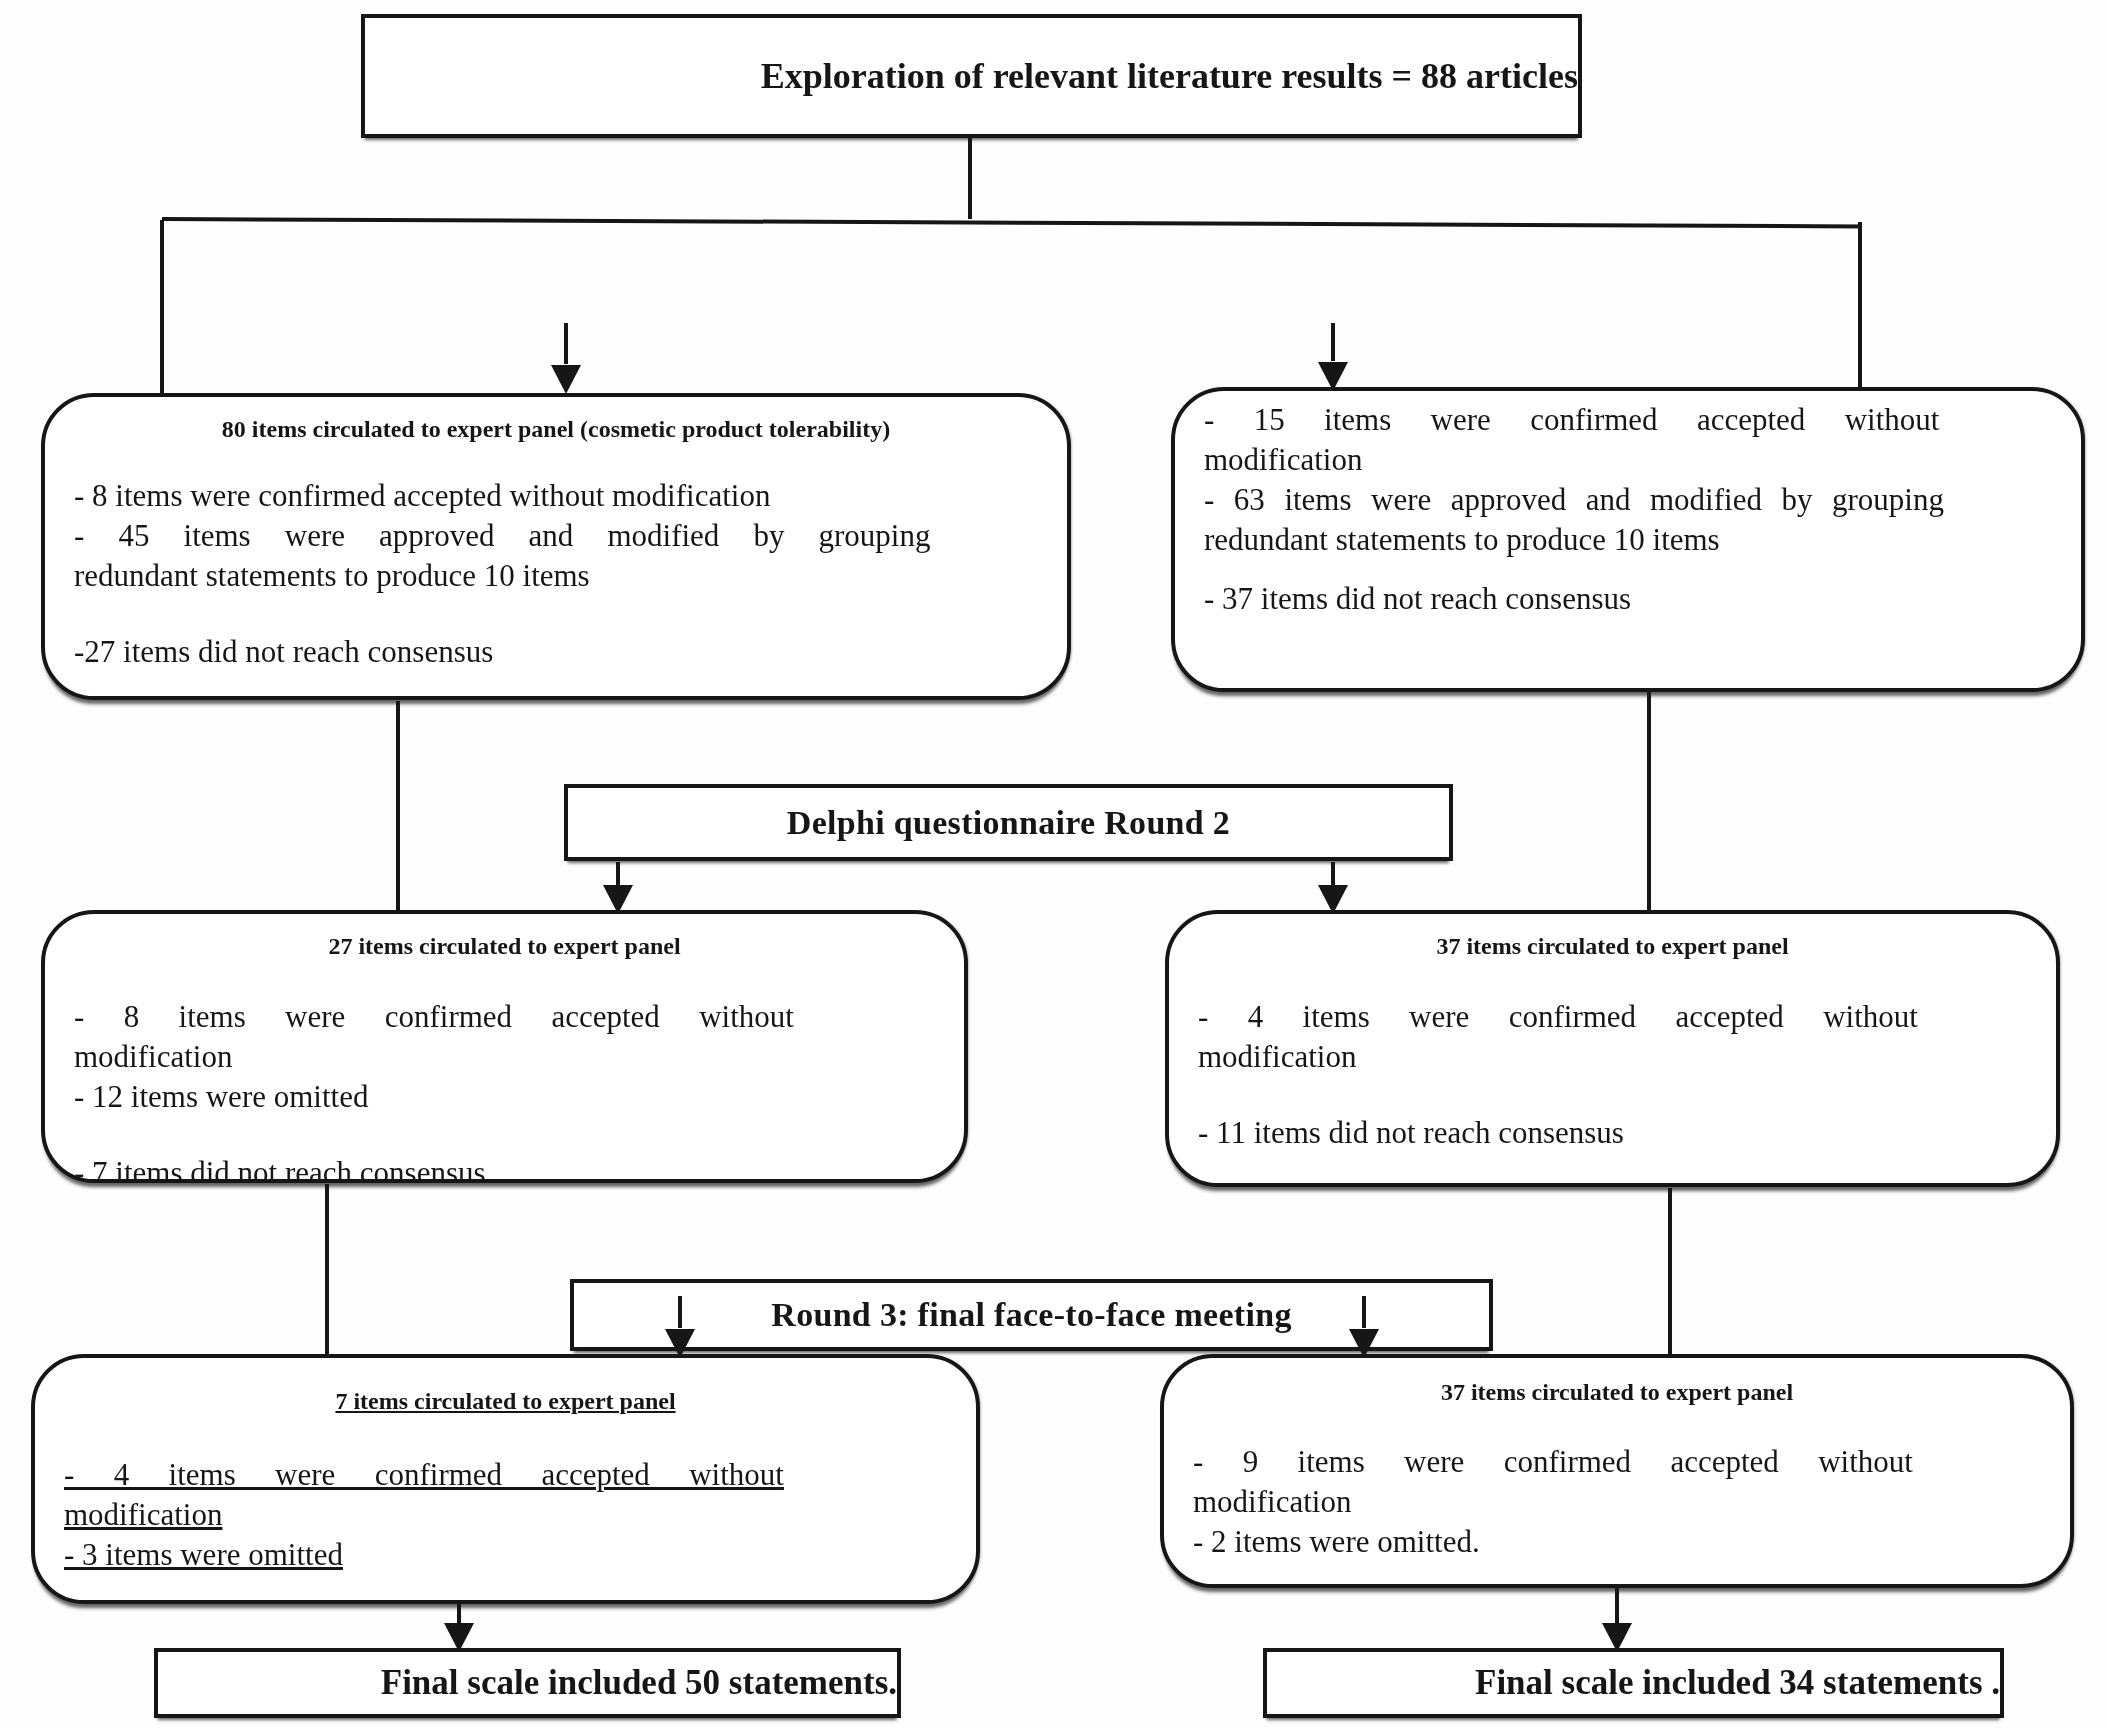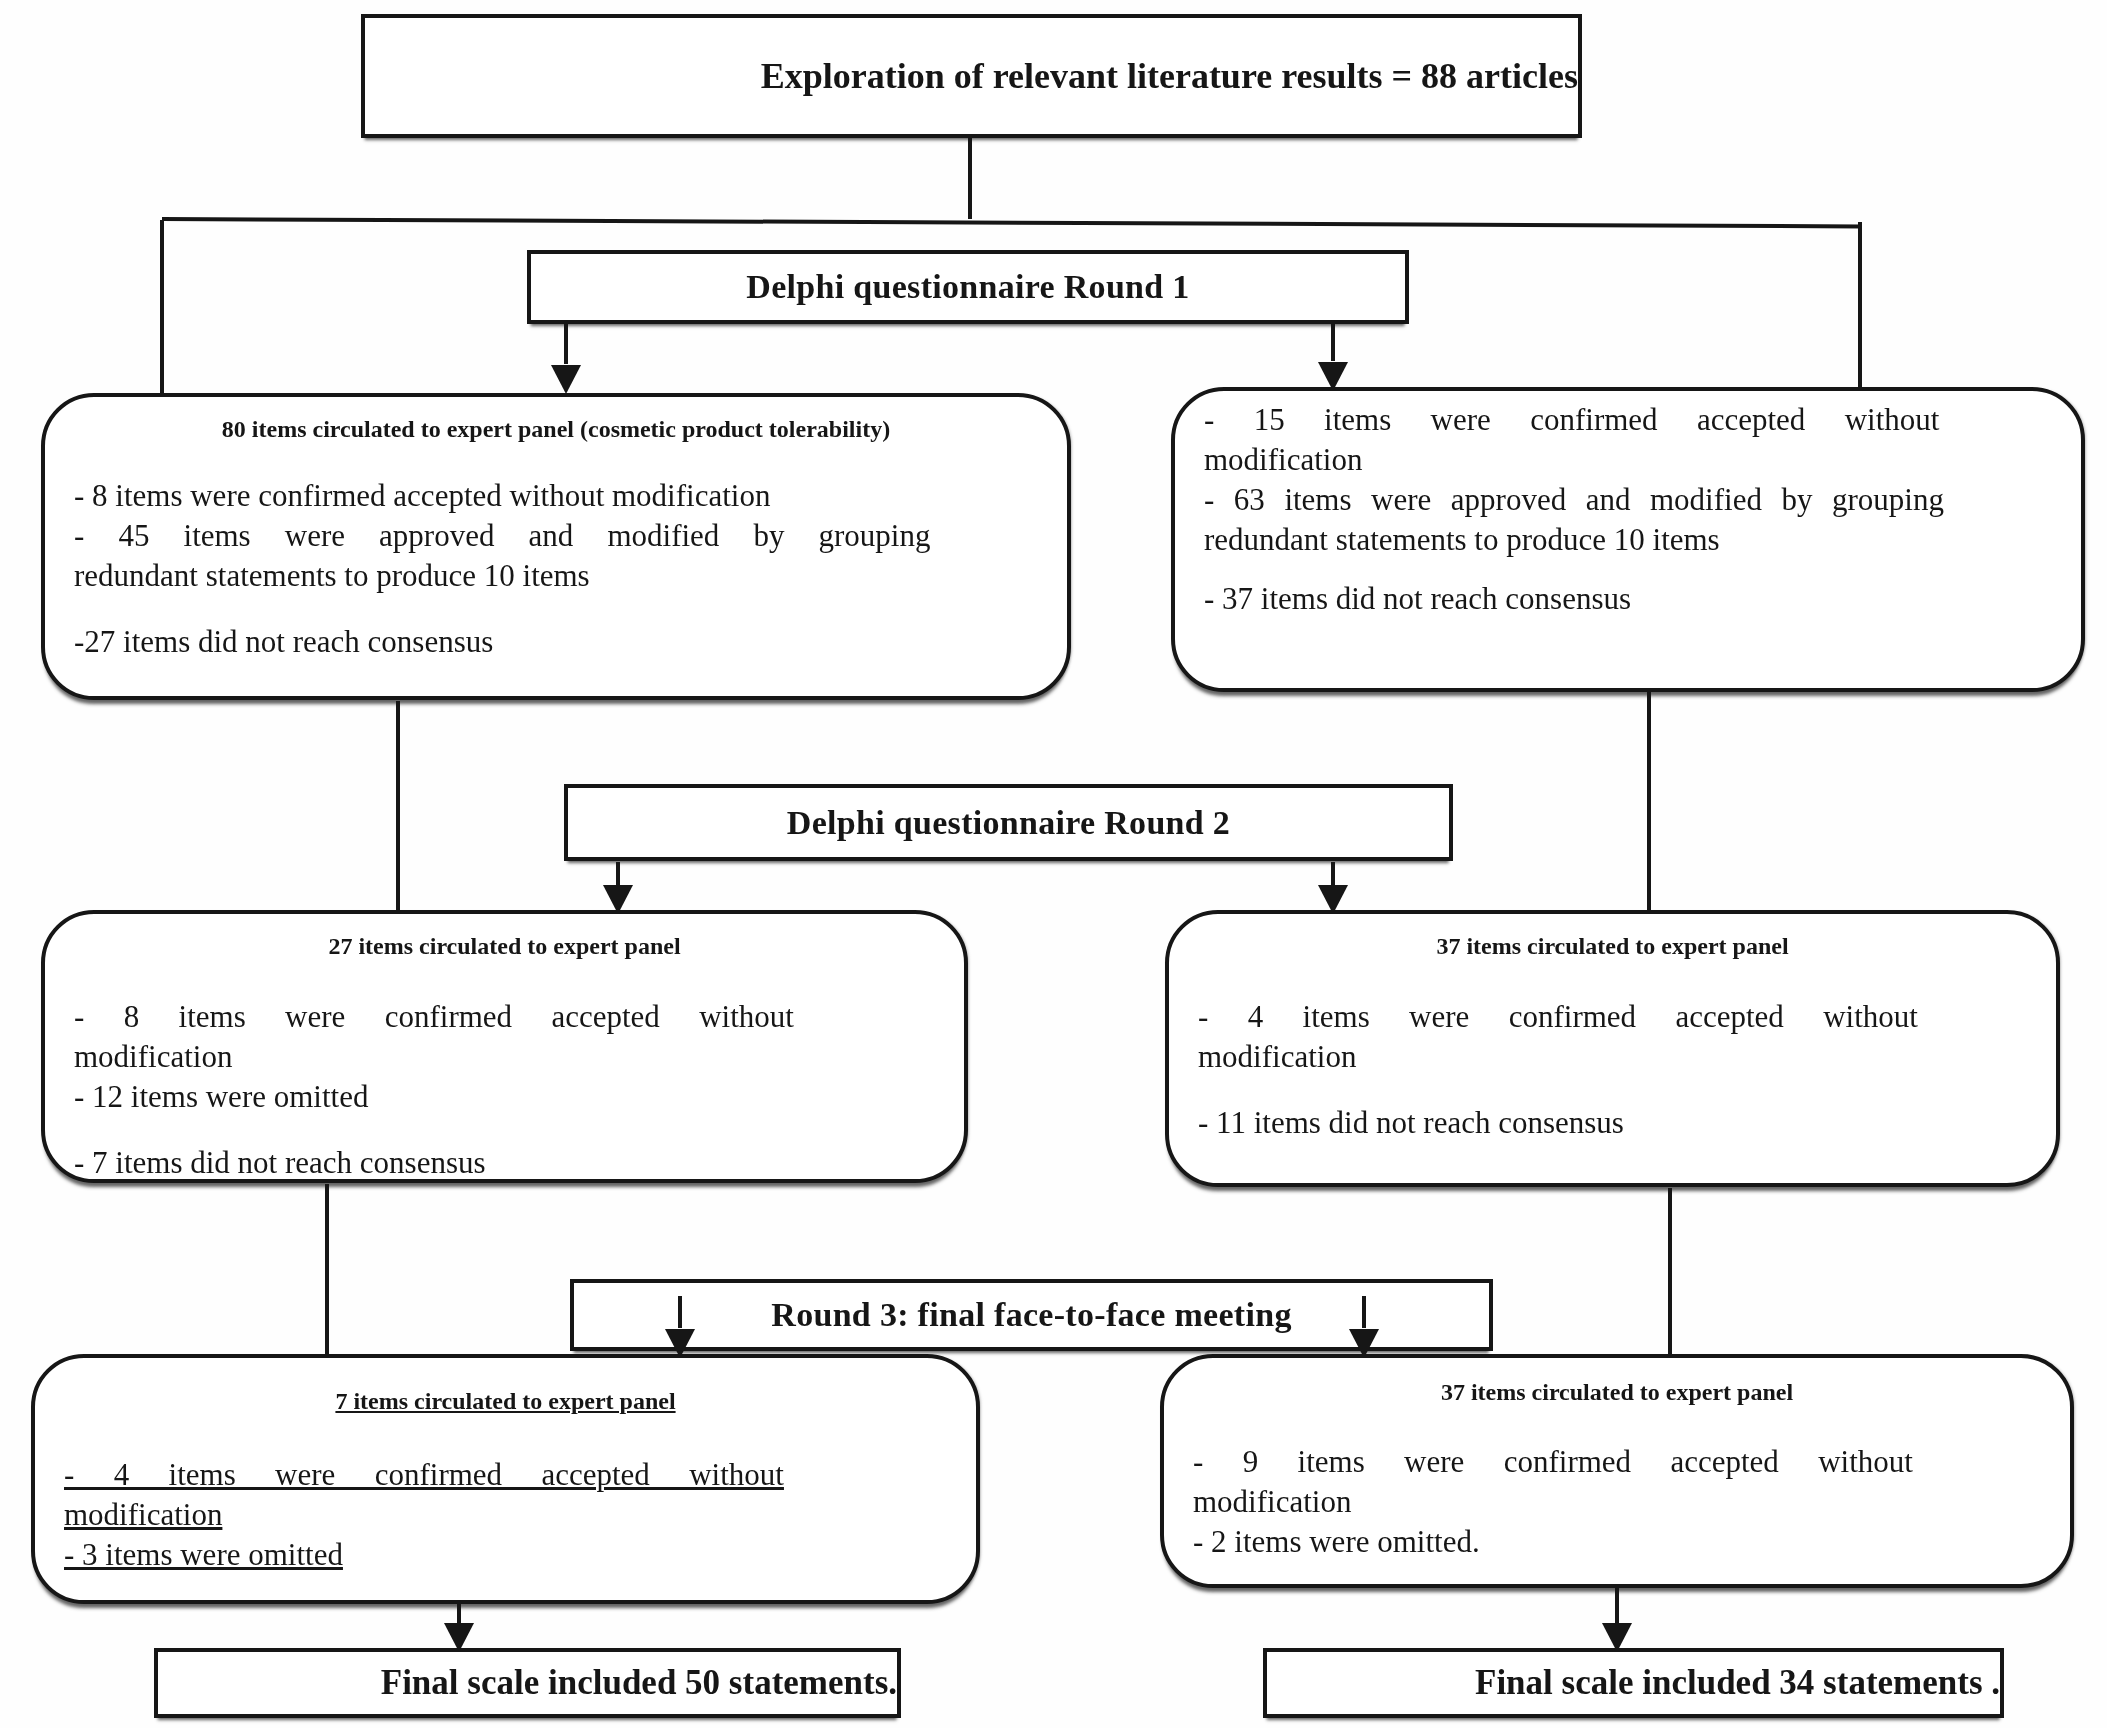--- a/index.html
+++ b/index.html
@@ -11,21 +11,21 @@
   .rect{box-shadow:0 5.6px 3.1px -3.7px rgba(70,70,70,.85);}
   .round{border-radius:53px;box-shadow:0 6.9px 3.7px -3.7px rgba(70,70,70,.85),3.1px 0 2.5px -2.5px rgba(120,120,120,.45);}
   .strip{display:flex;align-items:center;justify-content:center;}
   .strip-title{font-weight:bold;font-size:34px;letter-spacing:0.3px;}
   .center-title{display:flex;align-items:center;justify-content:flex-end;text-align:center;}
   .top-title{font-weight:bold;font-size:36px;}
   .final-title{font-weight:bold;font-size:35px;}
   .inner{padding:12.5px 29px 0 29px;}
   .box-title{font-weight:bold;font-size:24px;line-height:39px;text-align:center;margin:0 auto;}
   .line{font-size:31px;line-height:40px;}
-  .gap-top{margin-top:26px;}
+  .gap-top{margin-top:36px;}
   .ws-a{word-spacing:.38em;}
   .ws-b{word-spacing:.85em;}
   .ws-c{word-spacing:1.02em;}
   .vline,.stem{position:absolute;width:4.4px;background:#161616;}
   .hline{position:absolute;height:4.4px;background:#161616;}
   .head{position:absolute;width:0;height:0;border-left:15px solid transparent;border-right:15px solid transparent;border-top:29px solid #161616;}
 
   
   #top-box{left:361px;top:13.7px;width:1221px;height:124px;}
   #v-top{left:968px;top:137px;height:82px;}
@@ -83,23 +83,20 @@
 
   <div id="top-box" class="box rect center-title">
     <div class="top-title">Exploration of relevant literature results = 88 articles</div>
   </div>
 
   <div id="v-top" class="vline"></div>
   <div id="split-line" class="hline"></div>
   <div id="drop-left" class="vline"></div>
   <div id="drop-right" class="vline"></div>
 
-  <div id="round1-box" class="box rect strip">
-    <div class="strip-title">Delphi questionnaire Round 1</div>
-  </div>
   <div id="a1-stem" class="stem"></div>
   <div id="a1-head" class="head"></div>
   <div id="a2-stem" class="stem"></div>
   <div id="a2-head" class="head"></div>
 
   <div id="r1-left" class="box round">
     <div class="inner">
       <div class="box-title">80 items circulated to expert panel (cosmetic product tolerability)</div>
       <div class="line">- 8 items were confirmed accepted without modification</div>
       <div class="line ws-b">- 45 items were approved and modified by grouping</div>

